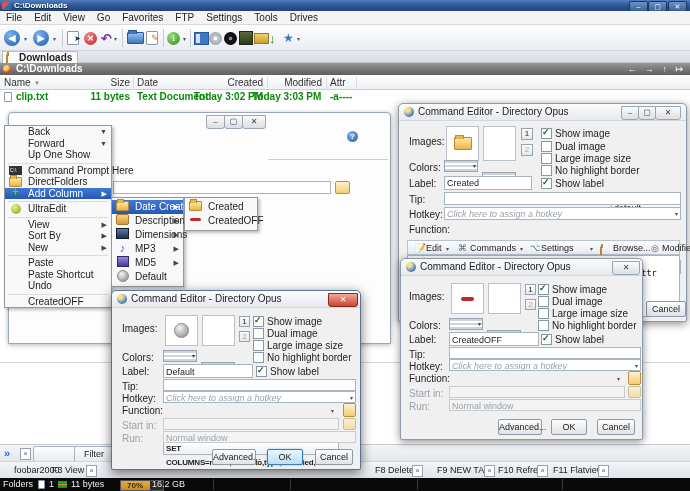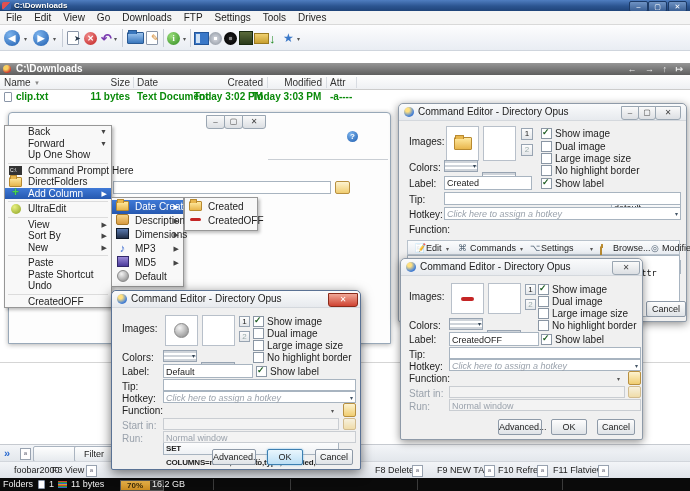--- a/index.html
+++ b/index.html
@@ -98,21 +98,21 @@
 
   <div class="r titlebar">
     <span class="r" style="left:2px;top:2px;width:9px;height:8px;border-radius:2px;background:linear-gradient(135deg,#e05050 50%,#3a66b0 50%);"></span>
     <span class="ttl">C:\Downloads</span>
     <span class="winbtn" style="right:42px;">–</span>
     <span class="winbtn" style="right:23px;">▢</span>
     <span class="winbtn" style="right:3px;">✕</span>
   </div>
 
   <div class="r menubar">
-    <span>File</span><span>Edit</span><span>View</span><span>Go</span><span>Downloads</span><span>FTP</span><span>Settings</span><span>Tools</span><span>Drives</span>
+    <span>File</span><span>Edit</span><span>View</span><span>Go</span><span>Favorites</span><span>FTP</span><span>Settings</span><span>Tools</span><span>Drives</span>
   </div>
 
   <div class="r toolbar">
     <span class="tbi" style="left:4px;">
         <span class="circle bluecirc" style="width:16px;height:16px;font-size:9px;">◀</span>
       </span>
     <span class="tbi caret" style="left:24px;">▾</span>
     <span class="tbi" style="left:33px;">
         <span class="circle bluecirc" style="width:16px;height:16px;font-size:9px;">▶</span>
       </span>
@@ -156,20 +156,26 @@
         <span style="width:12px;height:12px;background:linear-gradient(#5a6a3a,#2a3a1a);border:1px solid #1a2a10;display:inline-block;"></span>
       </span>
     <span class="tbi" style="left:254px;">
         <span style="width:13px;height:9px;background:linear-gradient(#f0d070,#c8a030);border:1px solid #9a7a20;display:inline-block;"></span>
       </span>
     <span class="tbi" style="left:269px;font-size:13px;color:#1f8a1f;font-weight:bold;">↓</span>
     <span class="tbi" style="left:283px;font-size:12px;color:#3a78c8;">★</span>
     <span class="tbi caret" style="left:297px;">▾</span>
   </div>
 
+  <div class="r tabrow">
+    <div class="tab">
+      <span class="folder r" style="left:3px;top:3px;width:9px;height:6px;"></span>
+      <span class="r" style="left:16px;">Downloads</span>
+    </div>
+  </div>
 
   <div class="r pathbar">
     <span class="r" style="left:3px;top:2px;width:8px;height:8px;border-radius:50%;background:radial-gradient(circle at 35% 30%,#f8d060 30%,#d04030 70%);"></span>
     <span class="r" style="left:16px;">C:\Downloads</span>
     <span class="patharrows">← → ↑ ↦</span>
   </div>
 
   <div class="r hdr">
     <span class="r" style="left:4px;">Name</span>
     <span class="r" style="left:34px;font-size:6px;color:#888;top:1px;">▼</span>

